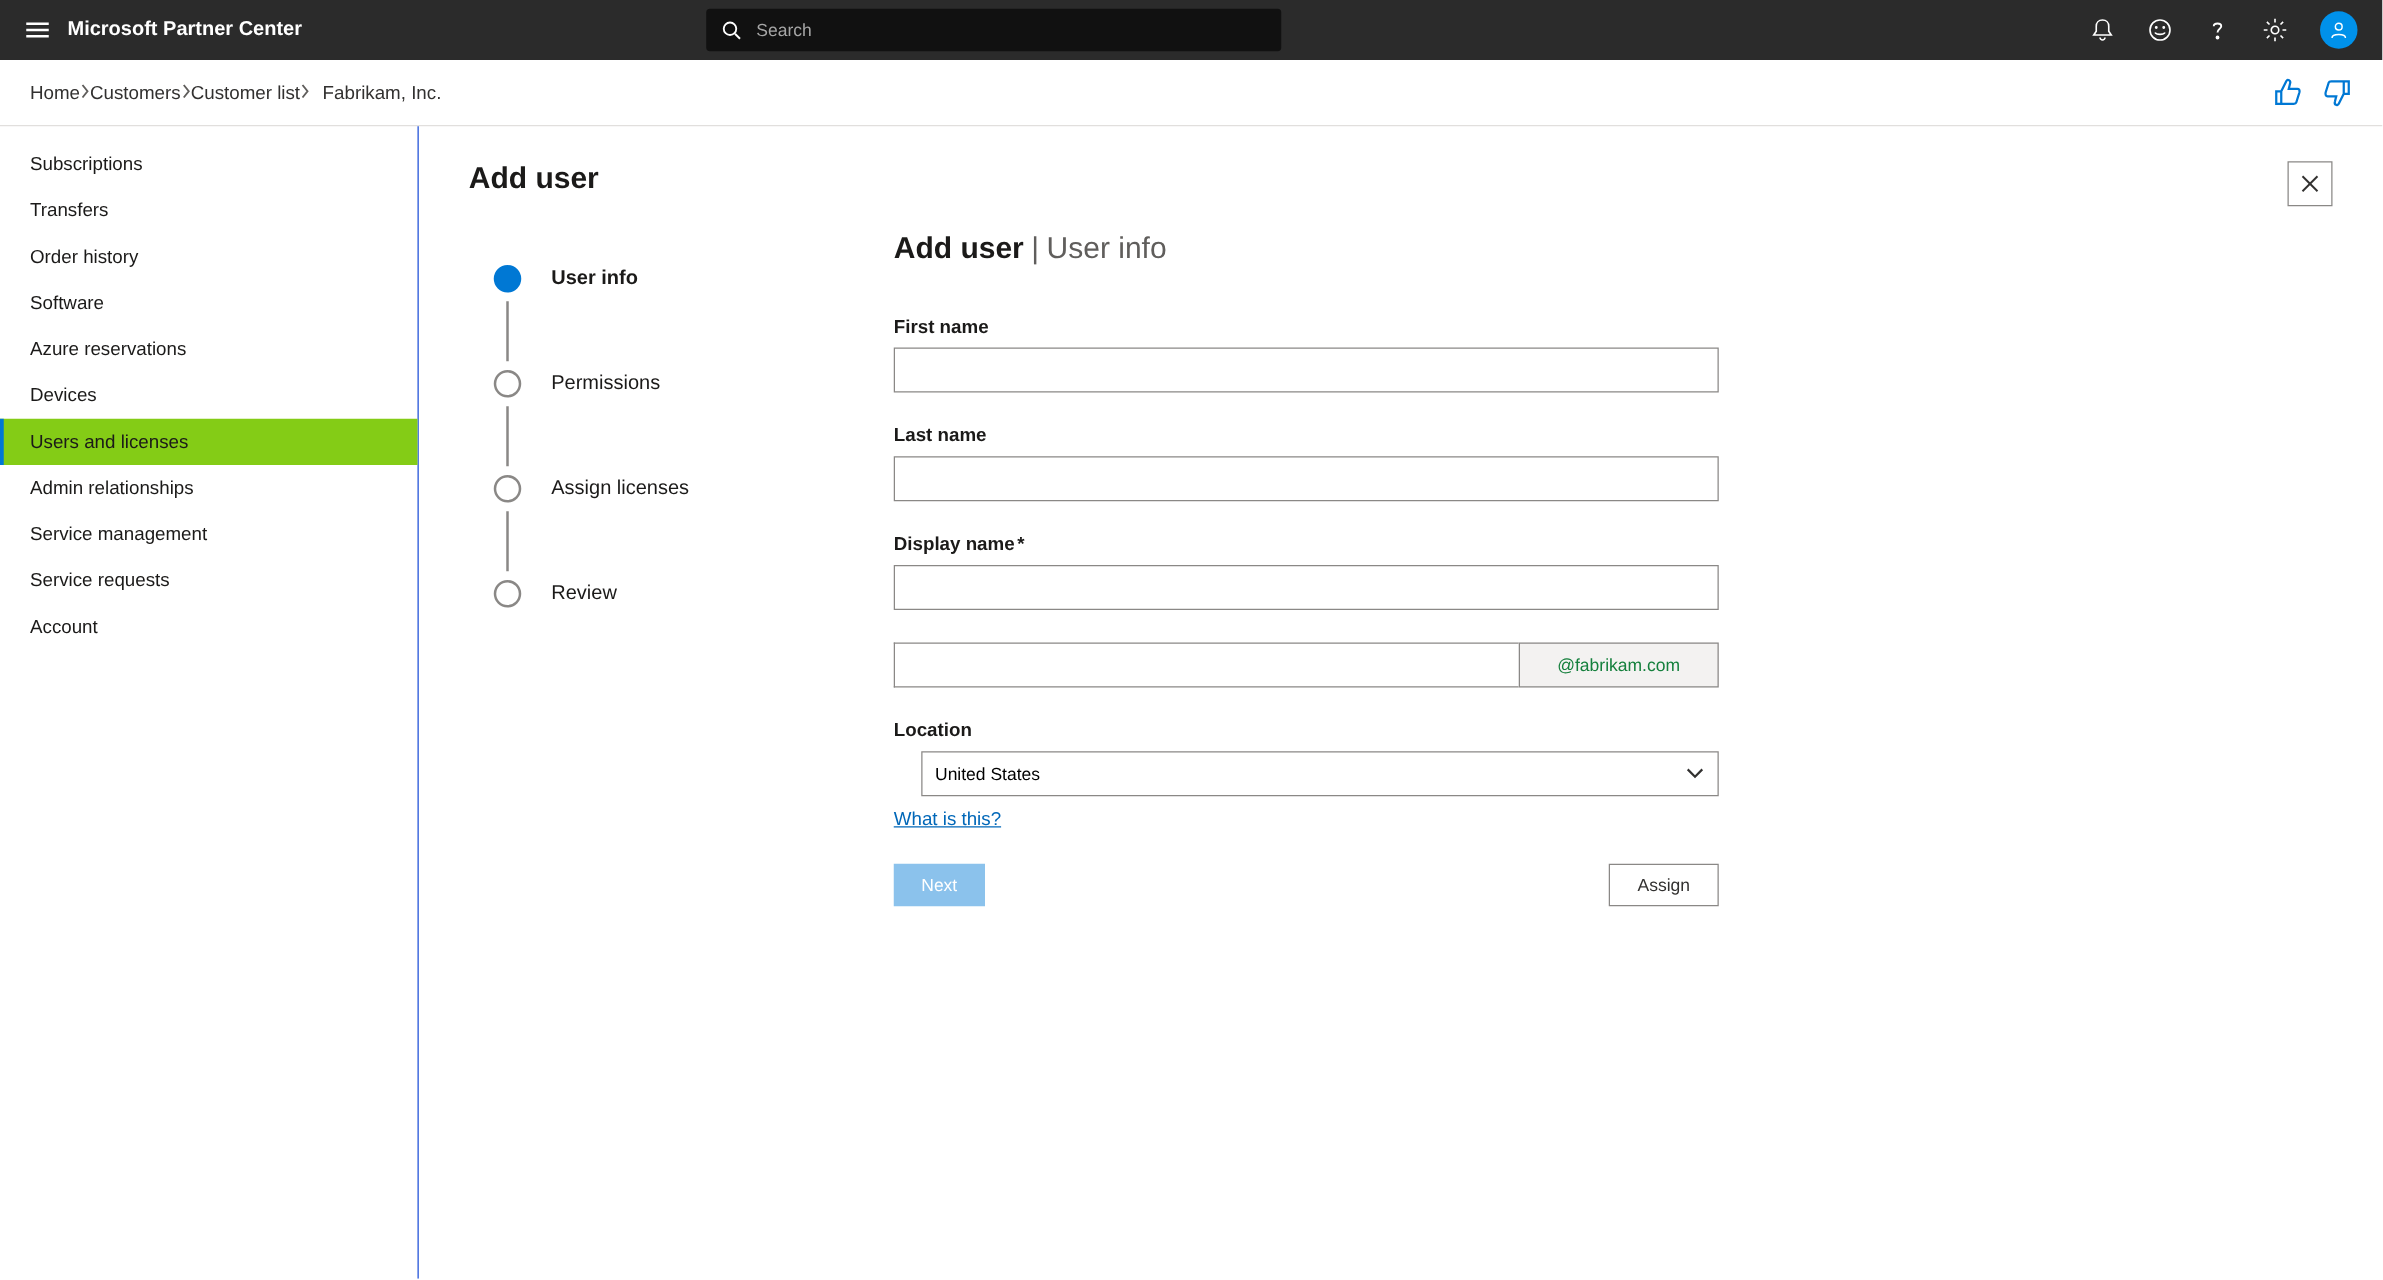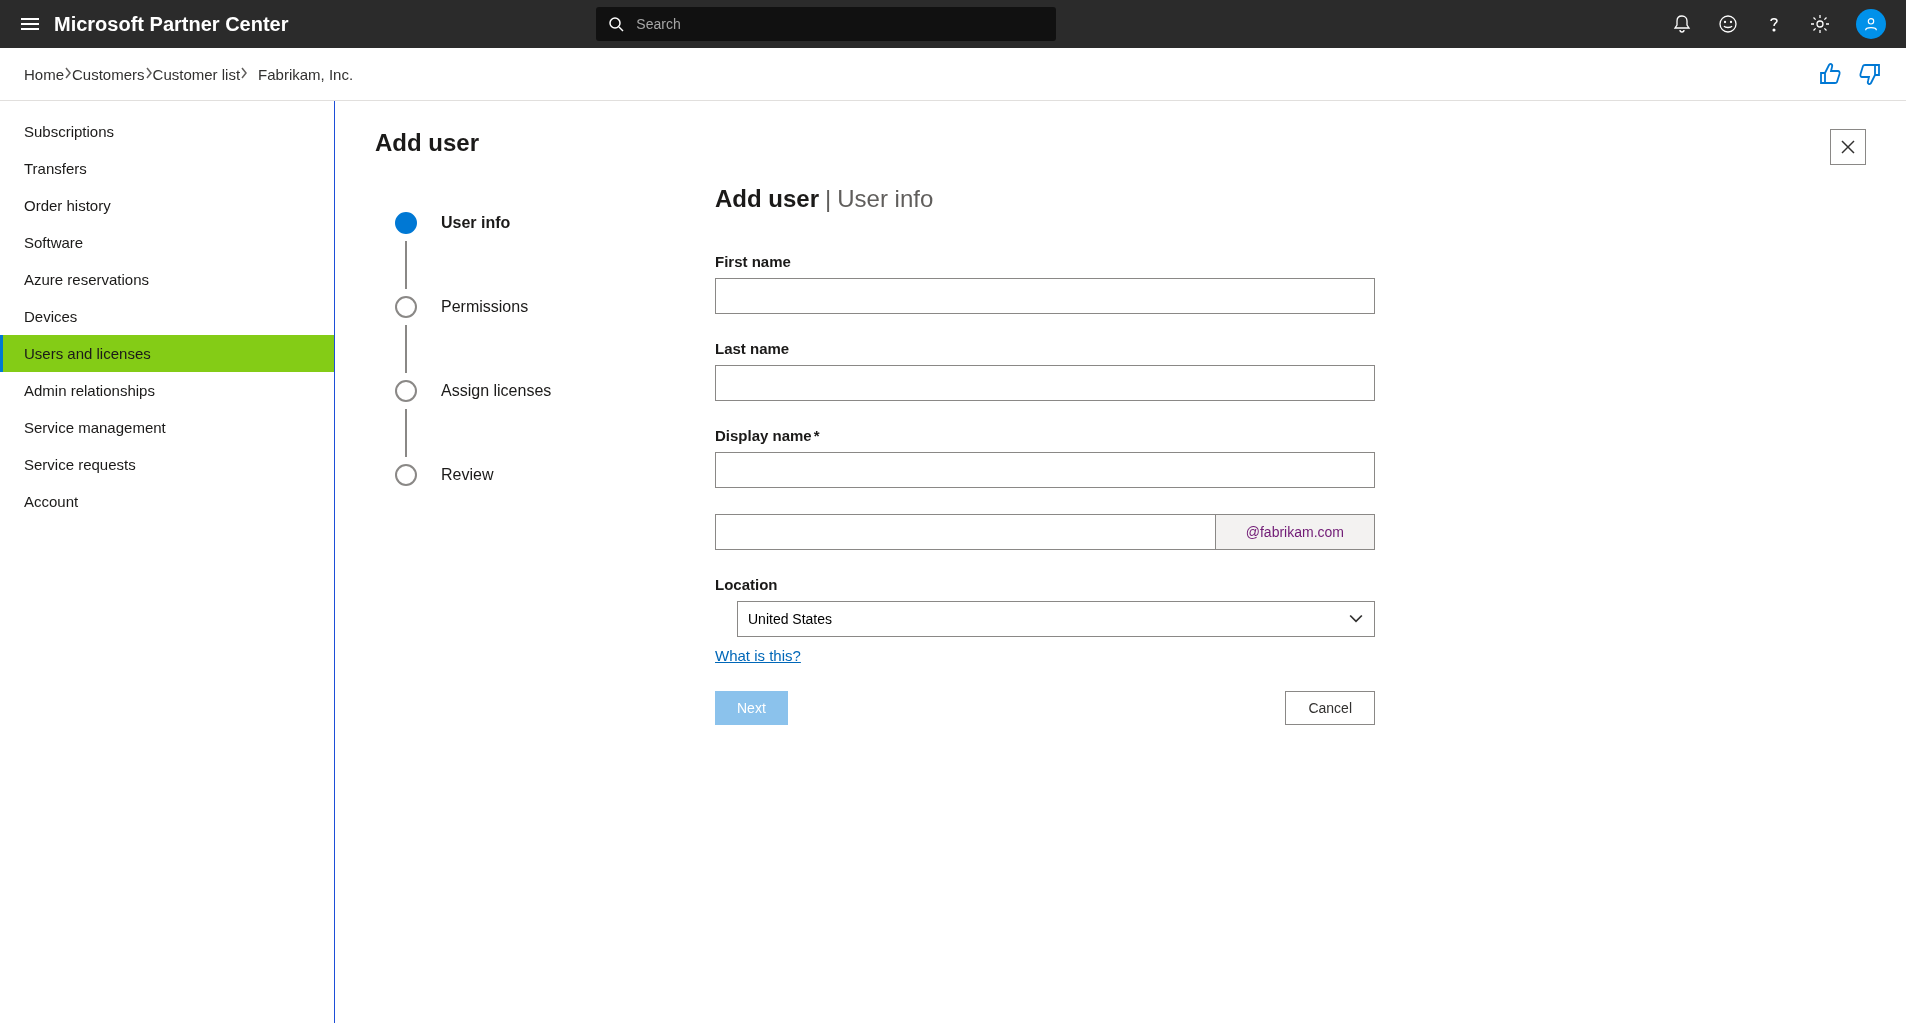--- a/index.html
+++ b/index.html
@@ -3,21 +3,21 @@
   <meta charset="utf-8">
   <style>
     * { box-sizing: border-box; margin: 0; padding: 0; font-family: 'Segoe UI', Tahoma, Geneva, Verdana, sans-serif; }
     body { background: #fff; color: #1b1a19; }
 
     
     .header { background: #2b2b2b; height: 48px; display: flex; align-items: center; padding: 0 12px; color: #fff; }
     .hamburger { width: 36px; height: 36px; display: flex; align-items: center; justify-content: center; cursor: pointer; }
     .hamburger-lines { width: 18px; height: 12px; display: flex; flex-direction: column; justify-content: space-between; }
     .hamburger-lines span { height: 2px; background: #fff; display: block; }
-    .app-title { font-size: 20px; font-weight: 600; margin-left: 6px; }
+    .app-title { font-size: 16px; font-weight: 600; margin-left: 6px; }
     .search-container { flex: 0 0 auto; margin-left: auto; margin-right: auto; position: relative; }
     .search-box { width: 460px; height: 34px; background: #111; border: none; border-radius: 3px; color: #fff; padding: 0 12px 0 40px; font-size: 14px; }
     .search-box::placeholder { color: #a6a6a6; }
     .search-icon { position: absolute; left: 12px; top: 50%; transform: translateY(-50%); width: 16px; height: 16px; }
     .header-icons { margin-left: auto; display: flex; align-items: center; gap: 26px; padding-right: 8px; }
     .header-icon { width: 20px; height: 20px; cursor: pointer; display: flex; align-items: center; justify-content: center; }
     .avatar { width: 30px; height: 30px; border-radius: 50%; background: #0091ea; display: flex; align-items: center; justify-content: center; cursor: pointer; }
 
     
     .breadcrumb-bar { display: flex; align-items: center; padding: 14px 24px; border-bottom: 1px solid #e1dfdd; }
@@ -58,21 +58,21 @@
     .form-header { font-size: 24px; margin-bottom: 40px; }
     .form-header-main { font-weight: 600; }
     .form-header-sep { font-weight: 400; color: #605e5c; margin: 0 6px; }
     .form-header-sub { font-weight: 400; color: #605e5c; }
     .form-group { margin-bottom: 26px; }
     .form-label { font-size: 15px; font-weight: 600; display: block; margin-bottom: 8px; }
     .req-star { margin-left: 2px; }
     .form-input { width: 100%; height: 36px; border: 1px solid #8a8886; padding: 0 10px; font-size: 14px; background: #fff; }
     .email-row { display: flex; }
     .email-input { flex: 1; height: 36px; border: 1px solid #8a8886; border-right: none; padding: 0 10px; font-size: 14px; }
-    .email-suffix { height: 36px; border: 1px solid #8a8886; background: #f3f2f1; padding: 0 30px; display: flex; align-items: center; font-size: 14px; color: #701a75; }
+    .email-suffix { height: 36px; border: 1px solid #8a8886; background: #f3f2f1; padding: 0 30px; display: flex; align-items: center; font-size: 14px; color: #15803d; }
     .select-wrapper { position: relative; padding-left: 22px; }
     .select-input { width: 100%; height: 36px; border: 1px solid #8a8886; padding: 0 10px; font-size: 14px; background: #fff; appearance: none; cursor: pointer; }
     .select-chevron { position: absolute; right: 12px; top: 50%; transform: translateY(-50%); pointer-events: none; }
     .help-link { color: #0067b8; text-decoration: underline; font-size: 15px; display: inline-block; margin-top: 10px; cursor: pointer; }
 
     .button-row { display: flex; justify-content: space-between; margin-top: 26px; }
     .btn { height: 34px; padding: 0 22px; font-size: 14px; border: none; cursor: pointer; }
     .btn-primary { background: #8bc2ec; color: #fff; }
     .btn-secondary { background: #fff; border: 1px solid #8a8886; color: #323130; }
   </style>
@@ -253,19 +253,19 @@
             <input class="select-input" readonly="" value="United States" style="">
             <svg class="select-chevron" viewBox="0 0 12 8" width="14" height="10" fill="none" stroke="#323130" stroke-width="1.5">
               <path d="M1 1 L6 6 L11 1"></path>
             </svg>
           </div>
           <a class="help-link">What is this?</a>
         </div>
 
         <div class="button-row">
           <button class="btn btn-primary">Next</button>
-          <button class="btn btn-secondary">Cancel</button>
+          <button class="btn btn-secondary">Assign</button>
         </div>
       </div>
 
     </div>
   </div>
 </div>
 
 </body></html>

